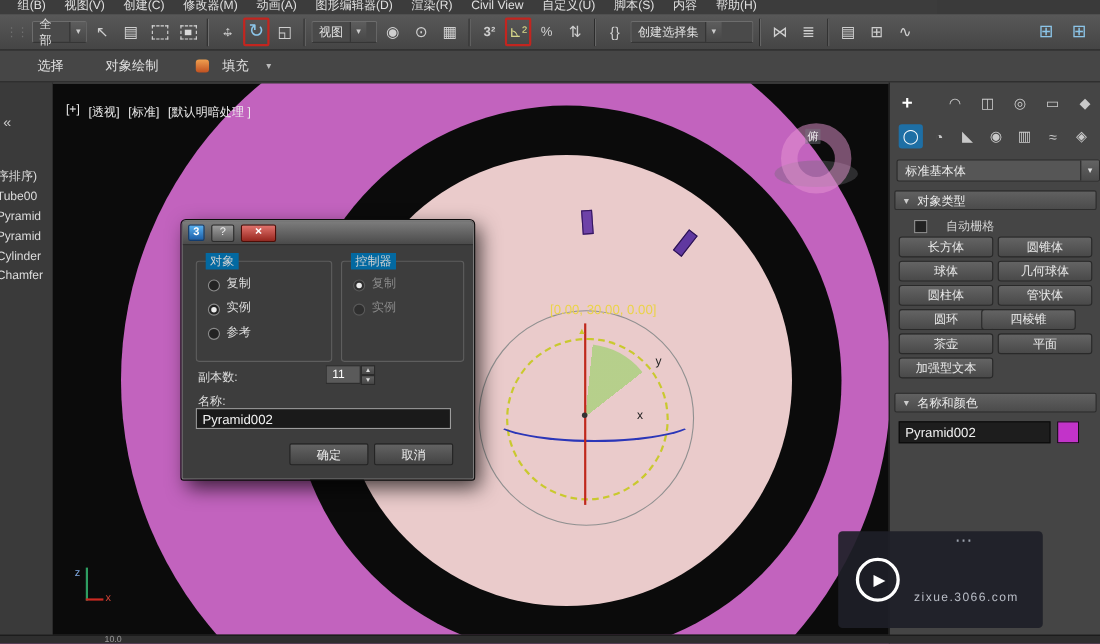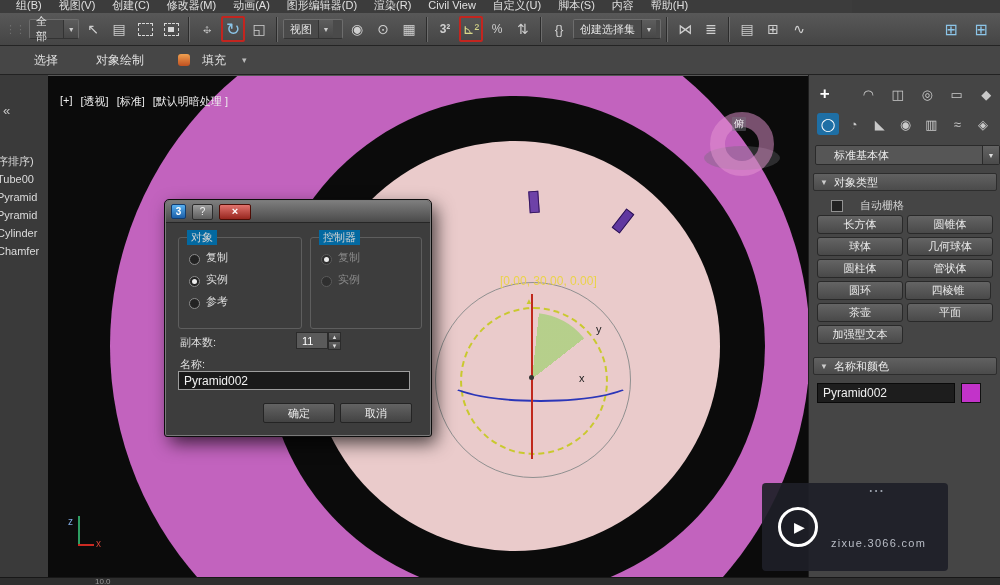--- a/index.html
+++ b/index.html
@@ -102,21 +102,21 @@
 
   
   .panel{position:absolute;left:808px;top:75px;width:192px;height:510px;background:#454545;
     border-left:1px solid #1f1f1f;box-sizing:border-box;}
   .prow{position:absolute;left:8px;right:6px;display:flex;align-items:center;}
   .p-ic{width:22px;height:22px;display:flex;align-items:center;justify-content:center;color:#c9c9c9;
     font-size:13px;border-radius:3px;}
   .p-ic.sel{background:#1e6fa5;color:#fff;}
   .p-ic.plus{color:#fff;font-size:17px;font-weight:bold;}
   .p-dd{position:absolute;left:6px;top:70px;width:185px;height:20px;display:flex;align-items:center;
-    background:#565656;border:1px solid #2a2a2a;color:#ececec;font-size:11px;padding-left:18px;border-radius:2px;box-sizing:border-box;}
+    background:#565656;border:1px solid #2a2a2a;color:#ececec;font-size:11px;padding-left:7px;border-radius:2px;box-sizing:border-box;}
   .p-dd .caret{margin-left:auto;width:16px;height:100%;display:flex;align-items:center;justify-content:center;
     font-size:7px;color:#ddd;background:linear-gradient(#636363,#4a4a4a);border-left:1px solid #2a2a2a;}
   .rollout{position:absolute;left:4px;width:184px;height:18px;background:linear-gradient(#616161,#4b4b4b);
     border:1px solid #2d2d2d;border-radius:2px;display:flex;align-items:center;gap:6px;padding:0 6px;
     color:#ebebeb;font-size:11px;box-sizing:border-box;}
   .rollout .arr{font-size:8px;color:#ccc;}
   .chk{position:absolute;left:22px;top:123px;display:flex;align-items:center;gap:17px;}
   .chk .box{width:10px;height:10px;background:#222;border:1px solid #929292;}
   .chk .lbl{font-size:11px;color:#cfcfcf;}
   .pbtn{position:absolute;width:86px;height:19px;background:linear-gradient(#646464,#494949);
@@ -214,21 +214,21 @@
   <div class="tbtn">
     <span style="font-size:12px;">%</span>
   </div>
   <div class="tbtn">
     <span>⇅</span>
   </div>
   <div class="sep"></div>
   <div class="tbtn">
     <span style="font-size:13px;">{}</span>
   </div>
-  <div class="dd" style="width:88px;">
+  <div class="dd" style="width:112px;">
     <span>创建选择集</span>
     <span class="caret">▼</span>
   </div>
   <div class="sep"></div>
   <div class="tbtn">
     <span>⋈</span>
   </div>
   <div class="tbtn">
     <span>≣</span>
   </div>
@@ -397,21 +397,21 @@
     <span class="lbl">自动栅格</span>
   </div>
 
   <div class="pbtn" style="left:8px;top:140px;">长方体</div>
   <div class="pbtn" style="left:98px;top:140px;">圆锥体</div>
   <div class="pbtn" style="left:8px;top:162px;">球体</div>
   <div class="pbtn" style="left:98px;top:162px;">几何球体</div>
   <div class="pbtn" style="left:8px;top:184px;">圆柱体</div>
   <div class="pbtn" style="left:98px;top:184px;">管状体</div>
   <div class="pbtn" style="left:8px;top:206px;">圆环</div>
-  <div class="pbtn" style="left:96px;top:206px;">四棱锥</div>
+  <div class="pbtn" style="left:83px;top:206px;">四棱锥</div>
   <div class="pbtn" style="left:8px;top:228px;">茶壶</div>
   <div class="pbtn" style="left:98px;top:228px;">平面</div>
   <div class="pbtn" style="left:8px;top:250px;">加强型文本</div>
 
   <div class="rollout" style="top:282px;">
     <span class="arr">▼</span>
     <span>名称和颜色</span>
   </div>
 
   <input class="p-input" readonly="" value="Pyramid002" style="">

